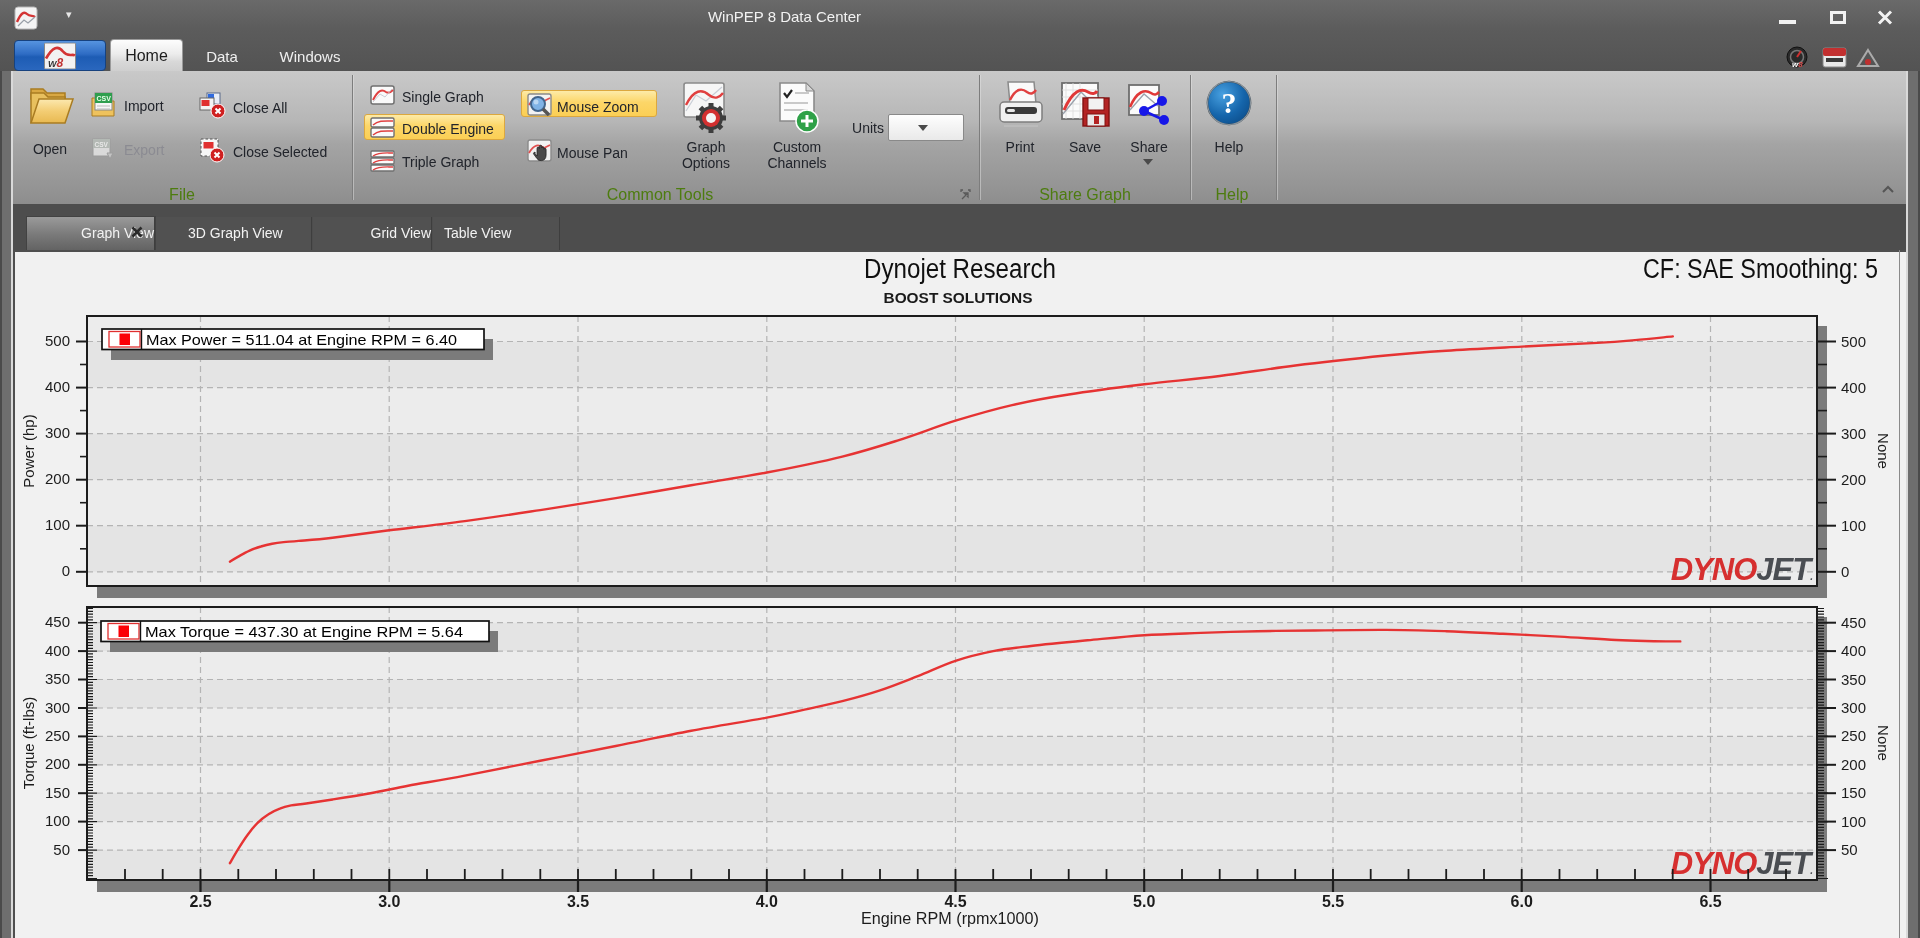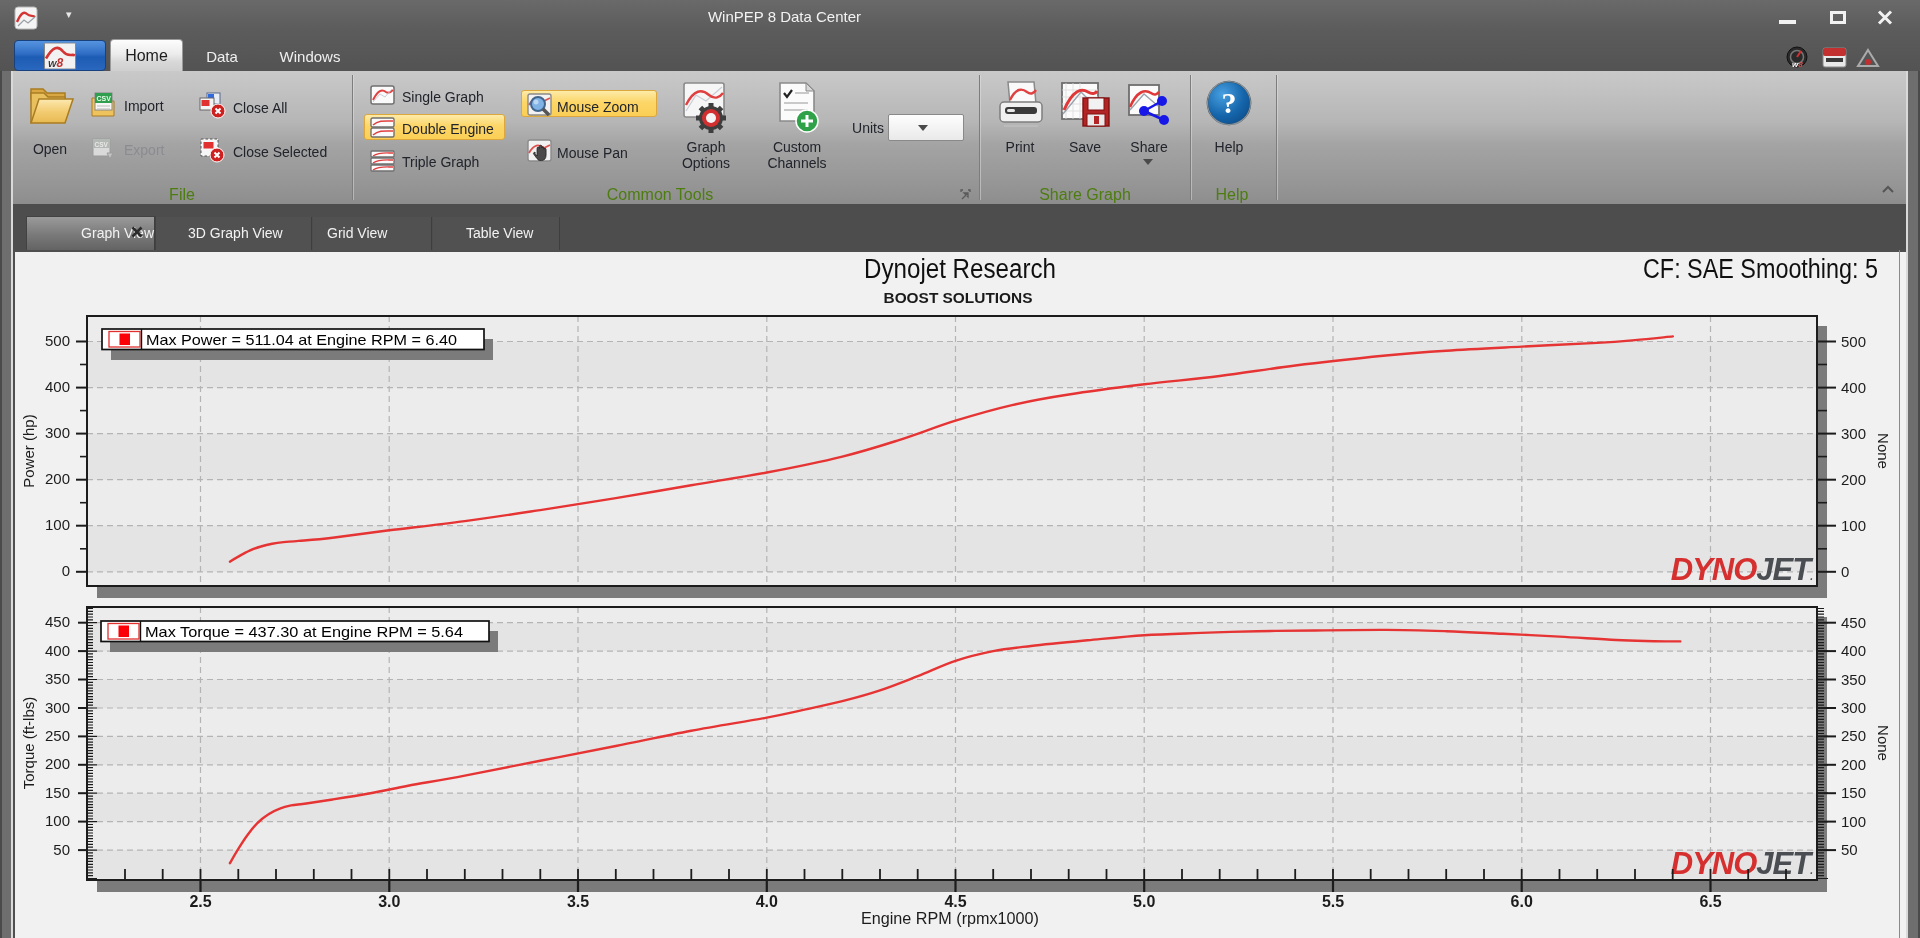--- a/index.html
+++ b/index.html
@@ -285,24 +285,24 @@
 <div id="vtab-active" class="vtab" style="left:27px;width:128px">
     <span style="text-align:right;padding-left:5px">Graph View</span>
   </div>
 <svg class="abs" style="left:130px;top:225px" width="14" height="14" viewBox="0 0 14 14">
  <path d="M2.5 2.5 L11.5 11.5 M11.5 2.5 L2.5 11.5" stroke="#2b2b2b" stroke-width="2.6"></path>
 </svg>
 <div class="vtab" style="left:156px;width:156px">
     <span style="text-align:left;padding-left:32px">3D Graph View</span>
   </div>
 <div class="vtab" style="left:313px;width:119px">
-    <span style="text-align:left;padding-left:14px">Grid View</span>
+    <span style="text-align:right;padding-left:14px">Grid View</span>
   </div>
 <div class="vtab" style="left:433px;width:127px">
-    <span style="text-align:left;padding-left:33px">Table View</span>
+    <span style="text-align:left;padding-left:11px">Table View</span>
   </div>
 
 <div id="content"></div>
 <div id="rightedge"></div>
 <div id="winborder-l"></div>
 <div id="winborder-r"></div>
 <svg class="abs" style="left:0;top:252px" width="1920" height="686" viewBox="0 252 1920 686" font-family="Liberation Sans, sans-serif">
 <text x="960" y="278" text-anchor="middle" font-size="27" fill="#101010" textLength="192" lengthAdjust="spacingAndGlyphs">Dynojet Research</text>
 <text x="958" y="303" text-anchor="middle" font-size="14.5" font-weight="bold" fill="#1a1a1a" textLength="149" lengthAdjust="spacingAndGlyphs">BOOST SOLUTIONS</text>
 <text x="1878" y="278" text-anchor="end" font-size="27" fill="#101010" textLength="235" lengthAdjust="spacingAndGlyphs">CF: SAE Smoothing: 5</text>

